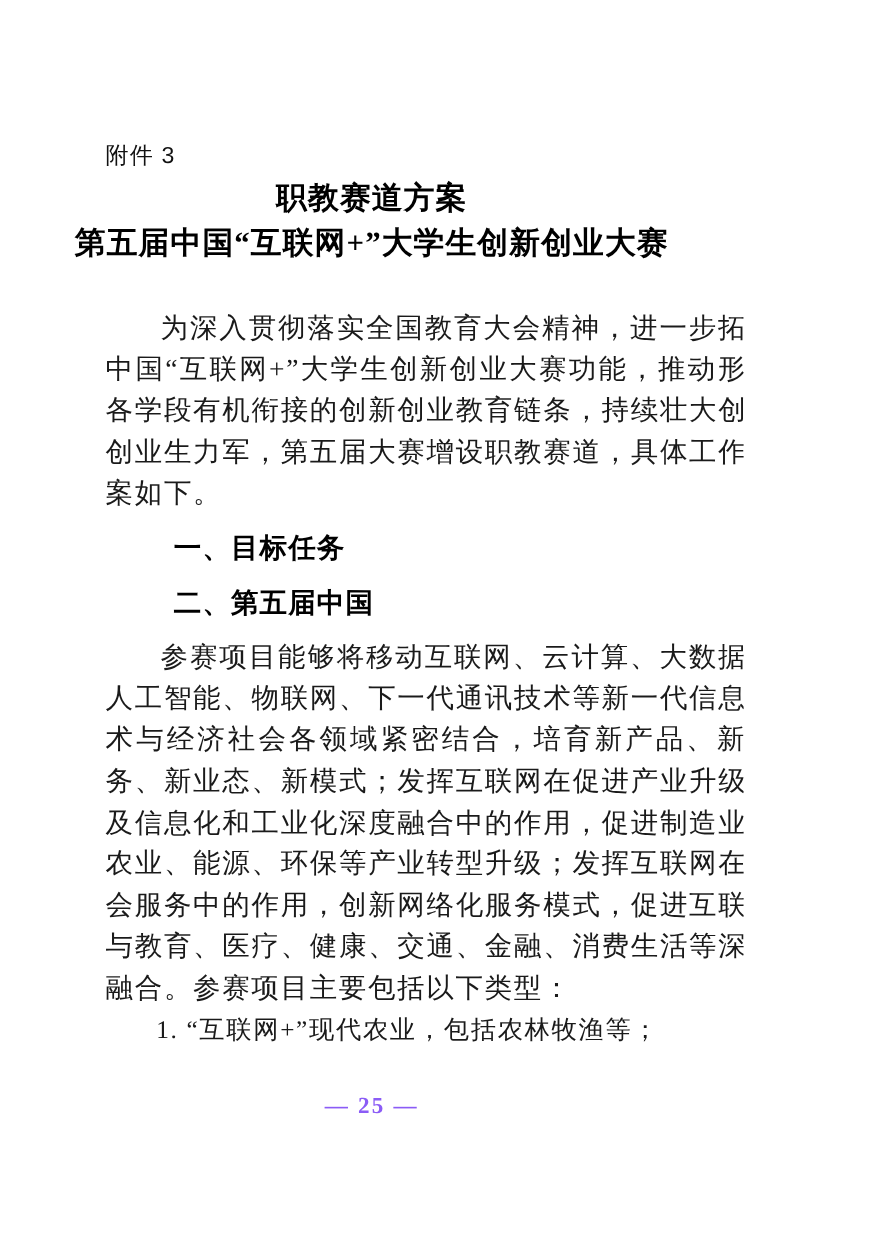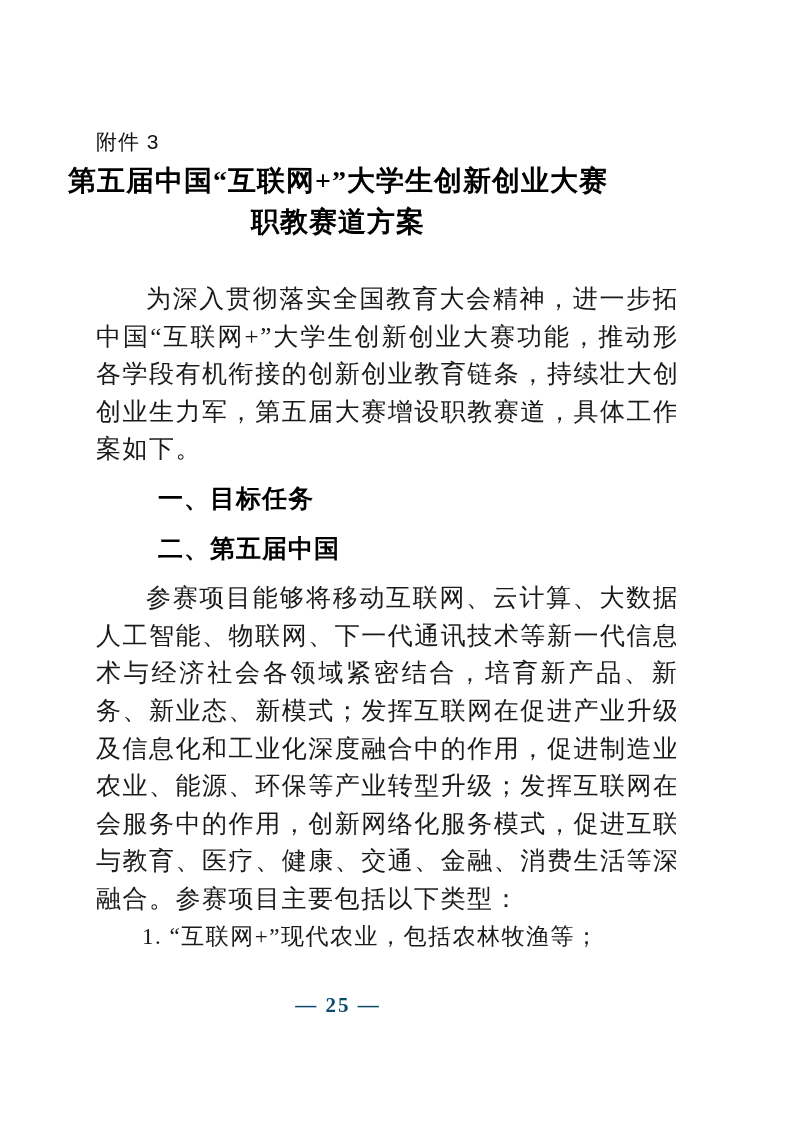--- a/index.html
+++ b/index.html
@@ -79,34 +79,34 @@
     position: absolute;
     left: 0;
     top: 993px;
     width: 100%;
     text-align: center;
   }
   .page-number {
     font-family: "Liberation Serif", "DejaVu Serif", serif;
     font-weight: bold;
     font-size: 21px;
-    color: #0c4a6e;
+    color: #8b5cf6;
     letter-spacing: 2px;
   }
 </style>
 </head>
 <body>
 
 <div class="page">
 
   <div class="attachment-label">附件 3</div>
 
   <div class="title-block">
+    <div class="title-line">职教赛道方案</div>
     <div class="title-line">第五届中国“互联网+”大学生创新创业大赛</div>
-    <div class="title-line">职教赛道方案</div>
   </div>
 
   <div class="content">
     <p class="para">为深入贯彻落实全国教育大会精神，进一步拓展中国“互联网+”大学生创新创业大赛功能，推动形成各学段有机衔接的创新创业教育链条，持续壮大创新创业生力军，第五届大赛增设职教赛道，具体工作方案如下。</p>
     <p class="heading">一、目标任务</p>
     <p class="heading">二、第五届中国</p>
     <p class="para">参赛项目能够将移动互联网、云计算、大数据、人工智能、物联网、下一代通讯技术等新一代信息技术与经济社会各领域紧密结合，培育新产品、新服务、新业态、新模式；发挥互联网在促进产业升级以及信息化和工业化深度融合中的作用，促进制造业、农业、能源、环保等产业转型升级；发挥互联网在社会服务中的作用，创新网络化服务模式，促进互联网与教育、医疗、健康、交通、金融、消费生活等深度融合。参赛项目主要包括以下类型：</p>
     <p class="list-item">1. “互联网+”现代农业，包括农林牧渔等；</p>
   </div>
 

